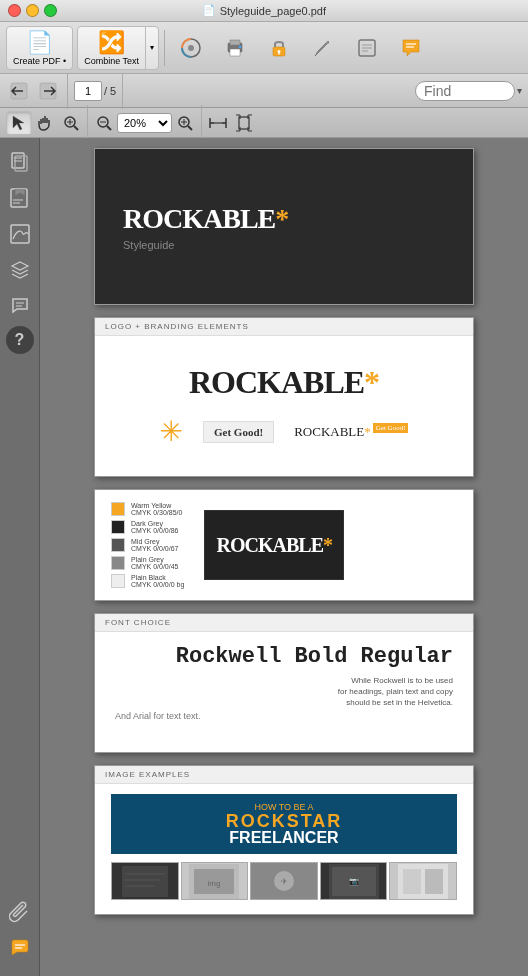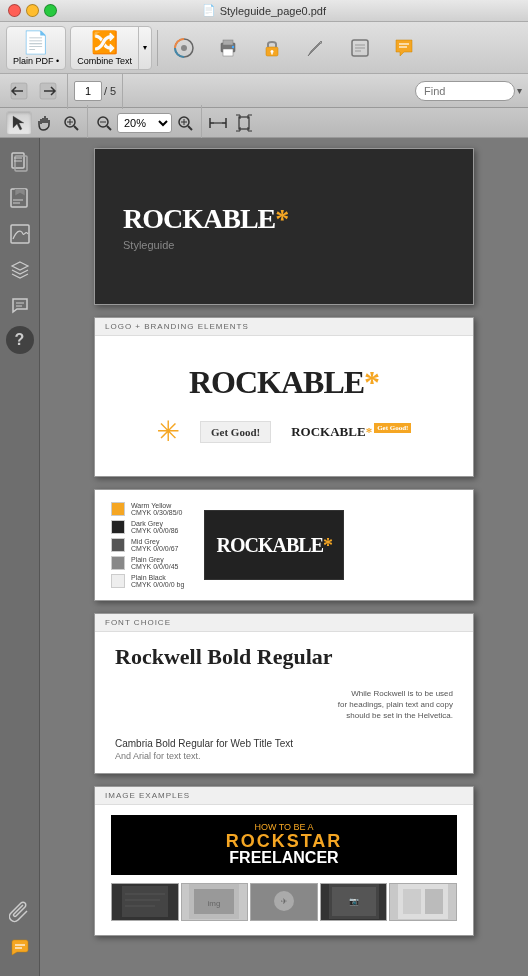--- a/index.html
+++ b/index.html
@@ -138,21 +138,21 @@
     }
     .find-box {
       display: flex; align-items: center;
       margin-left: auto;
     }
     .find-input {
       width: 100px; height: 20px;
       border: 1px solid #999;
       border-radius: 10px;
       padding: 0 8px;
-      font-size: 11px;
+      font-size: 14px;
       background: white;
     }
     .find-arrow {
       font-size: 10px; color: #555;
       margin-left: 2px; cursor: pointer;
     }
 
     
     .toolbar3 {
       height: 30px;
@@ -303,25 +303,26 @@
       width: 140px; height: 70px;
       background: #222;
       display: flex; align-items: center; justify-content: center;
       border: 1px solid #333;
     }
     .page4-content {
       padding: 12px 20px;
       min-height: 120px;
     }
     .font-title-large {
-      font-family: Liberation Serif, serif;
+      font-family: Liberation Mono, monospace;
       font-weight: bold;
       font-size: 22px;
       color: #222;
-      margin-bottom: 18px;
+      text-align: right;
+      margin-bottom: 6px;
     }
     .font-desc {
       font-size: 8px;
       color: #555;
       text-align: right;
       line-height: 1.4;
     }
     .font-secondary {
       font-size: 10px;
       color: #333;
@@ -329,21 +330,21 @@
     }
     .font-secondary-sub {
       font-size: 9px;
       color: #777;
       margin-top: 2px;
     }
     .page5-content {
       padding: 10px 16px 14px;
     }
     .rockstar-banner {
-      background: #000000;
+      background: #0c4a6e;
       width: 100%;
       height: 60px;
       display: flex; align-items: center; justify-content: center;
       margin-bottom: 8px;
     }
     .rockstar-title {
       text-align: center;
       line-height: 1;
     }
     .how-to-be {
@@ -416,21 +417,21 @@
     <span>📄</span>
     <span>Styleguide_page0.pdf</span>
   </div>
 </div>
 
 <div class="toolbar1">
 
   <div class="tool-btn-combined">
     <div class="main-part">
       <span style="font-size:22px; color:#cc3333;">📄</span>
-      <span style="font-size:9px; white-space:nowrap;">Plain PDF •</span>
+      <span style="font-size:9px; white-space:nowrap;">Create PDF •</span>
     </div>
   </div>
 
   <div class="tool-btn-combined" style="margin-left:2px;">
     <div class="main-part">
       <span style="font-size:22px; color:#4a9f3a;">🔀</span>
       <span style="font-size:9px; white-space:nowrap;">Combine Text</span>
     </div>
     <div class="arrow-part">▾</div>
   </div>
@@ -664,21 +665,21 @@
 
     <div class="pdf-page">
       <div class="page-header-bar">LOGO + BRANDING ELEMENTS</div>
       <div class="page2-content">
         <div style="font-size:32px; font-weight:900; font-family:Georgia,serif; color:#222; letter-spacing:-1px;">
           <span>ROCKABLE</span><span style="color:#f5a623;">*</span>
         </div>
         <div class="logo-row">
           <span class="star-icon-yellow">✳</span>
           <div class="get-good-badge">Get Good!</div>
-          <div style="font-size:13px; font-weight:700; font-family:Georgia,serif; color:#222;text-align:center;">
+          <div style="font-size:13px; font-weight:400; font-family:Georgia,serif; color:#222;text-align:center;">
             <span>ROCKABLE</span><span style="color:#f5a623;">*</span><span class="get-good-tag">Get Good!</span>
           </div>
         </div>
       </div>
     </div>
 
     <div class="pdf-page">
       <div class="page3-content">
         <div class="swatches">
           <div class="swatch-row">
@@ -723,21 +724,20 @@
           </div>
         </div>
       </div>
     </div>
 
     <div class="pdf-page">
       <div class="page-header-bar">FONT CHOICE</div>
       <div class="page4-content">
         <div class="font-title-large">Rockwell Bold Regular</div>
         <div class="font-desc">While Rockwell is to be used<br>for headings, plain text and copy<br>should be set in the Helvetica.</div>
-        <div class="font-secondary">Cambria Bold Regular for Web Title Text</div>
         <div class="font-secondary-sub">And Arial for text text.</div>
       </div>
     </div>
 
     <div class="pdf-page">
       <div class="page-header-bar">IMAGE EXAMPLES</div>
       <div class="page5-content">
         <div class="rockstar-banner">
           <div class="rockstar-title">
             <span class="how-to-be">HOW TO BE A</span>

